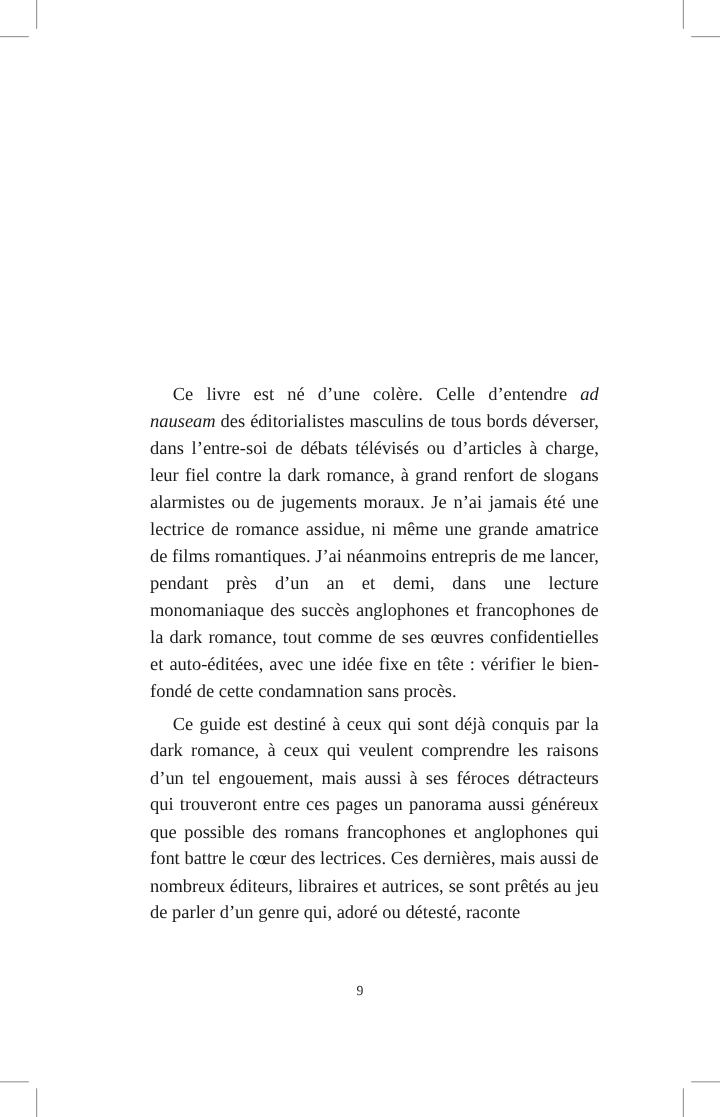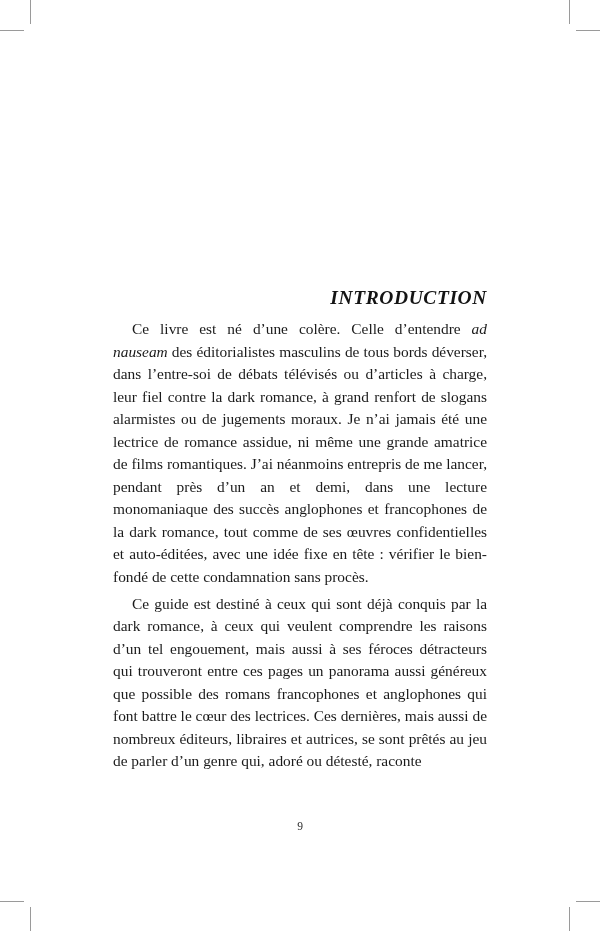--- a/index.html
+++ b/index.html
@@ -54,21 +54,21 @@
     font-weight: bold;
     font-style: italic;
     font-size: 19.5px;
     letter-spacing: 0.6px;
     color: #141414;
   }
 
   .body-copy {
     position: absolute;
     top: 318px;
-    left: 0;
+    left: 12px;
     width: 374px;
   }
 
   .body-copy p {
     margin: 0;
     font-size: 15.4px;
     line-height: 22.55px;
     text-align: justify;
     text-justify: inter-word;
     hyphens: manual;
@@ -101,21 +101,20 @@
   <div class="crop h crop-tl-h"></div>
   <div class="crop v crop-tr-v"></div>
   <div class="crop h crop-tr-h"></div>
   <div class="crop v crop-bl-v"></div>
   <div class="crop h crop-bl-h"></div>
   <div class="crop v crop-br-v"></div>
   <div class="crop h crop-br-h"></div>
 
   <div class="text-block">
 
-    <h1 class="chapter-title">INTRODUCTION</h1>
 
     <div class="body-copy">
         <p><span>Ce livre est né d’une colère. Celle d’entendre </span><i>ad nauseam</i><span> des éditorialistes masculins de tous bords déverser, dans l’entre-soi de débats télévisés ou d’articles à charge, leur fiel contre la dark romance, à grand renfort de slogans alarmistes ou de jugements moraux. Je n’ai jamais été une lectrice de romance assidue, ni même une grande amatrice de films romantiques. J’ai néanmoins entrepris de me lancer, pendant près d’un an et demi, dans une lecture monomaniaque des succès anglophones et francophones de la dark romance, tout comme de ses œuvres confidentielles et auto-éditées, avec une idée fixe en tête : vérifier le bien-fondé de cette condamnation sans procès.</span></p>
         <p><span>Ce guide est destiné à ceux qui sont déjà conquis par la dark romance, à ceux qui veulent comprendre les raisons d’un tel engouement, mais aussi à ses féroces détracteurs qui trouveront entre ces pages un panorama aussi généreux que possible des romans francophones et anglophones qui font battre le cœur des lectrices. Ces dernières, mais aussi de nombreux éditeurs, libraires et autrices, se sont prêtés au jeu de parler d’un genre qui, adoré ou détesté, raconte</span></p>
       </div>
 
     <div class="folio">9</div>
   </div>
 
 </div>

